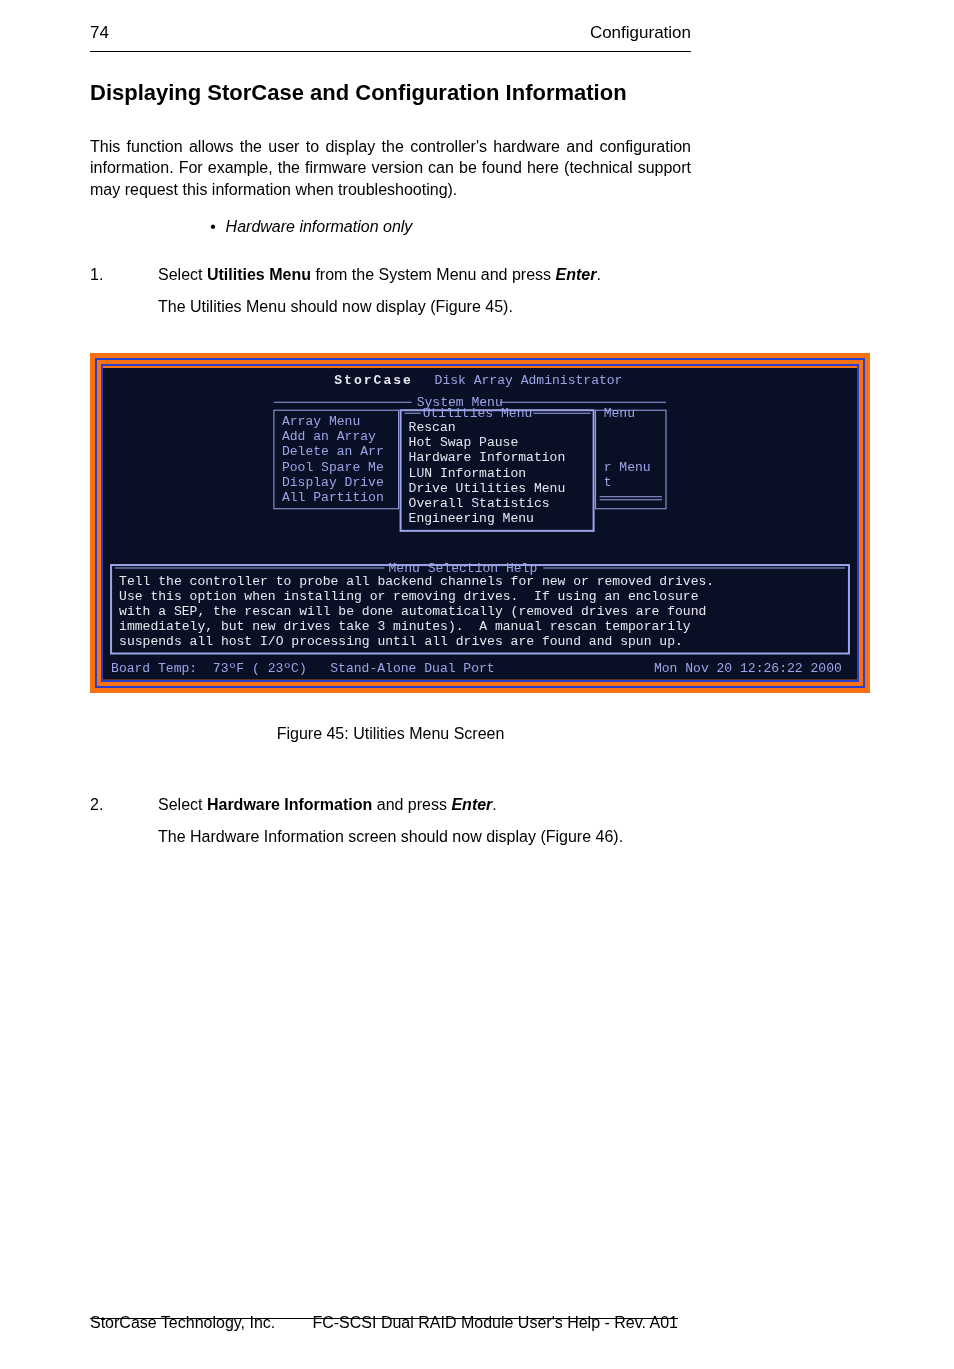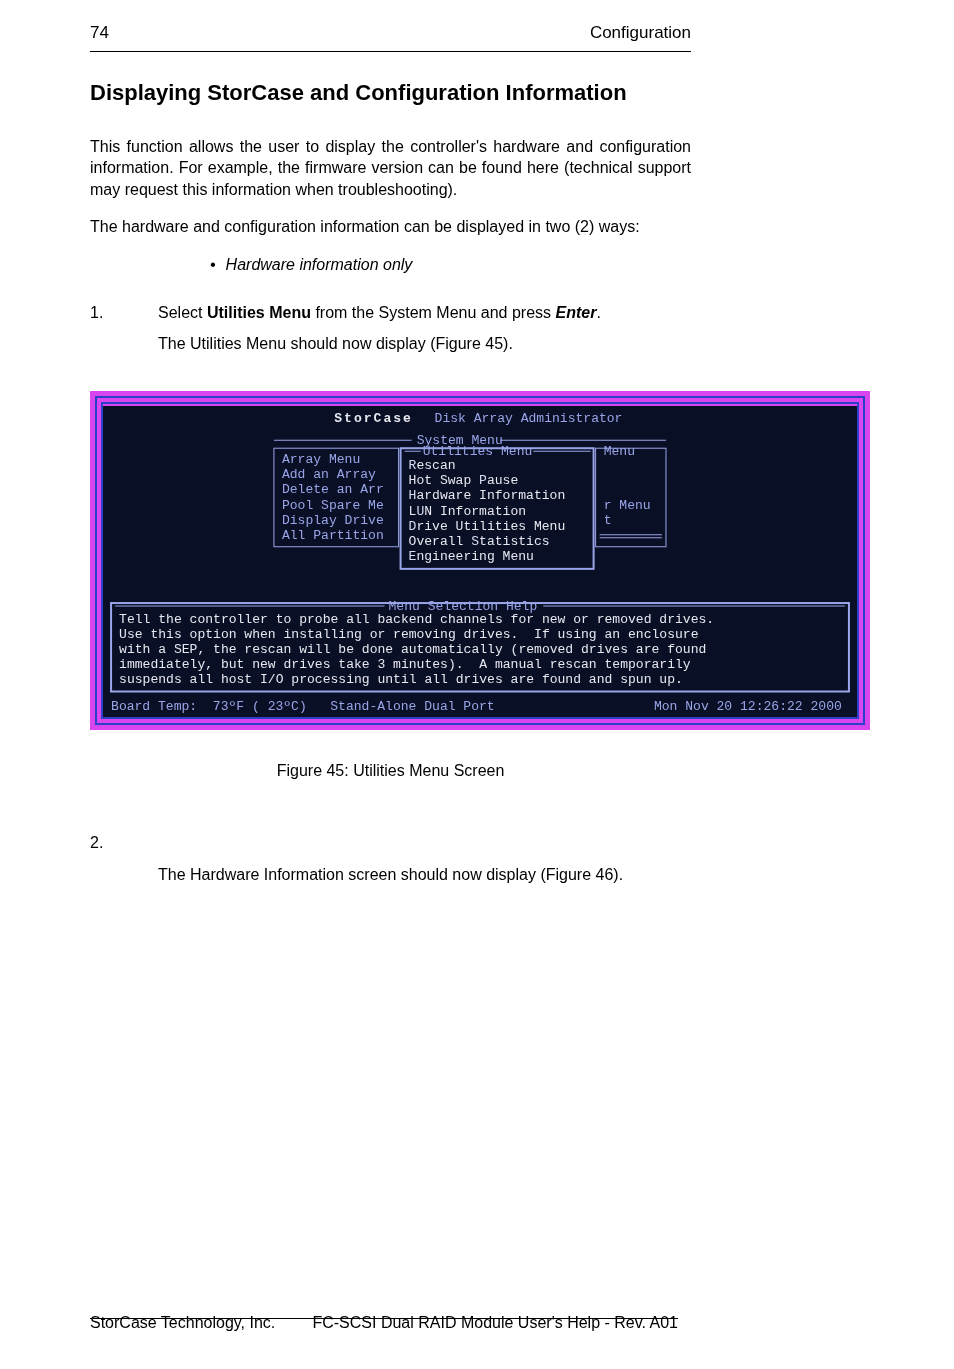--- a/index.html
+++ b/index.html
@@ -70,21 +70,21 @@
   }
   .step-indent {
     margin-left: 68px;
     margin-bottom: 36px;
   }
 
   
   .console-outer {
     width: 770px;
     margin: 0 auto 30px auto;
-    background: #d946ef;
+    background: #f97316;
     padding: 5px;
   }
   .console-inner {
     border: 2px solid #2a40c8;
     padding: 4px;
   }
   .console-inner2 {
     border: 2px solid #2a40c8;
     padding: 2px 0 0 0;
   }
@@ -142,21 +142,20 @@
 
   <div class="header-row">
     <span>74</span>
     <span>Configuration</span>
   </div>
   <hr class="hr-top">
 
   <h1 class="section-title">Displaying StorCase and Configuration Information</h1>
 
   <p class="body-text">This function allows the user to display the controller's hardware and configuration information.  For example, the firmware version can be found here (technical support may request this information when troubleshooting).</p>
-  <p class="body-text">The hardware and configuration information can be displayed in two (2) ways:</p>
 
   <ul class="bullets">
     <li>Hardware information only</li>
   </ul>
 
 
   <div class="step">
     <div class="step-num">1.</div>
     <div>
       <span>Select </span><b>Utilities Menu</b><span> from the System Menu and press </span><b><i>Enter</i></b><span>.</span>
@@ -219,20 +218,23 @@
           <text x="548" y="302" class="mono">Mon Nov 20 12:26:22 2000</text>
         </svg>
       </div>
     </div>
   </div>
 
   <div class="figure-caption">Figure 45:  Utilities Menu Screen</div>
 
   <div class="step">
     <div class="step-num">2.</div>
+    <div>
+      <span>Select </span><b>Hardware Information</b><span> and press </span><b><i>Enter</i></b><span>.</span>
+    </div>
   </div>
   <div class="step-indent">The Hardware Information screen should now display (Figure 46).</div>
 
   <hr class="footer-hr">
   <div class="footer-row">
     <span>StorCase Technology, Inc.</span>
     <span>FC-SCSI Dual RAID Module User's Help - Rev. A01</span>
   </div>
 </div>
 

